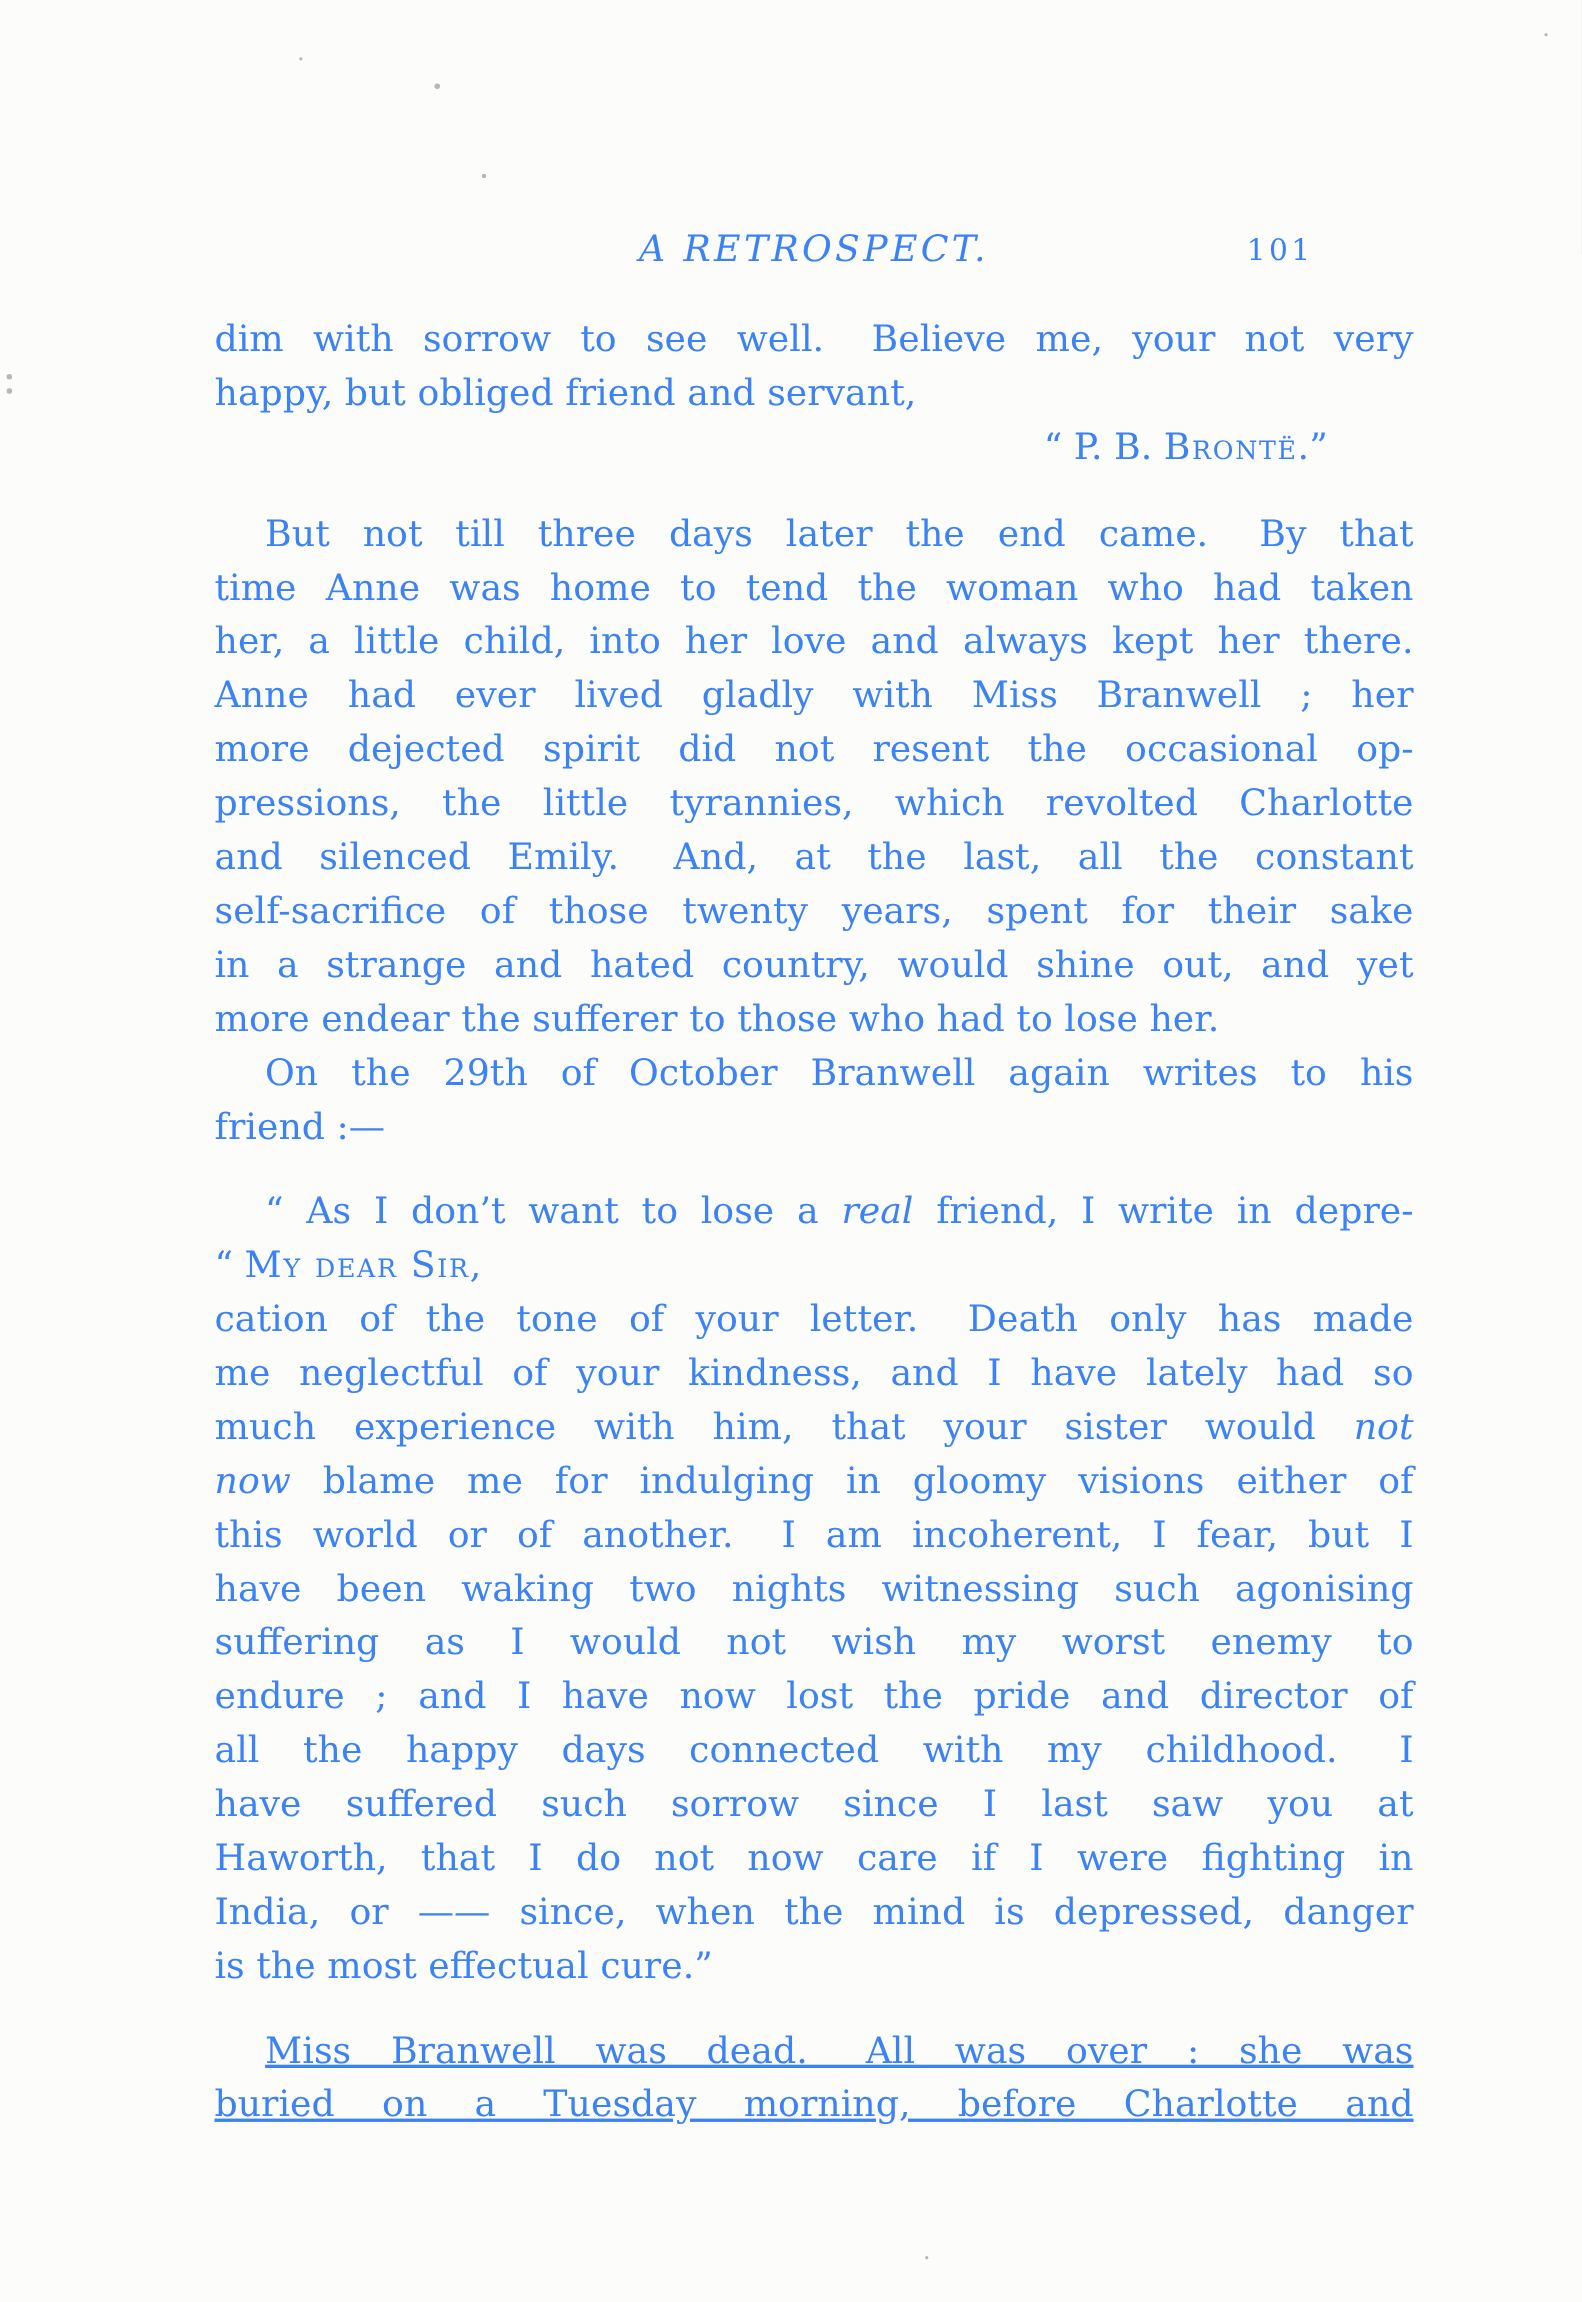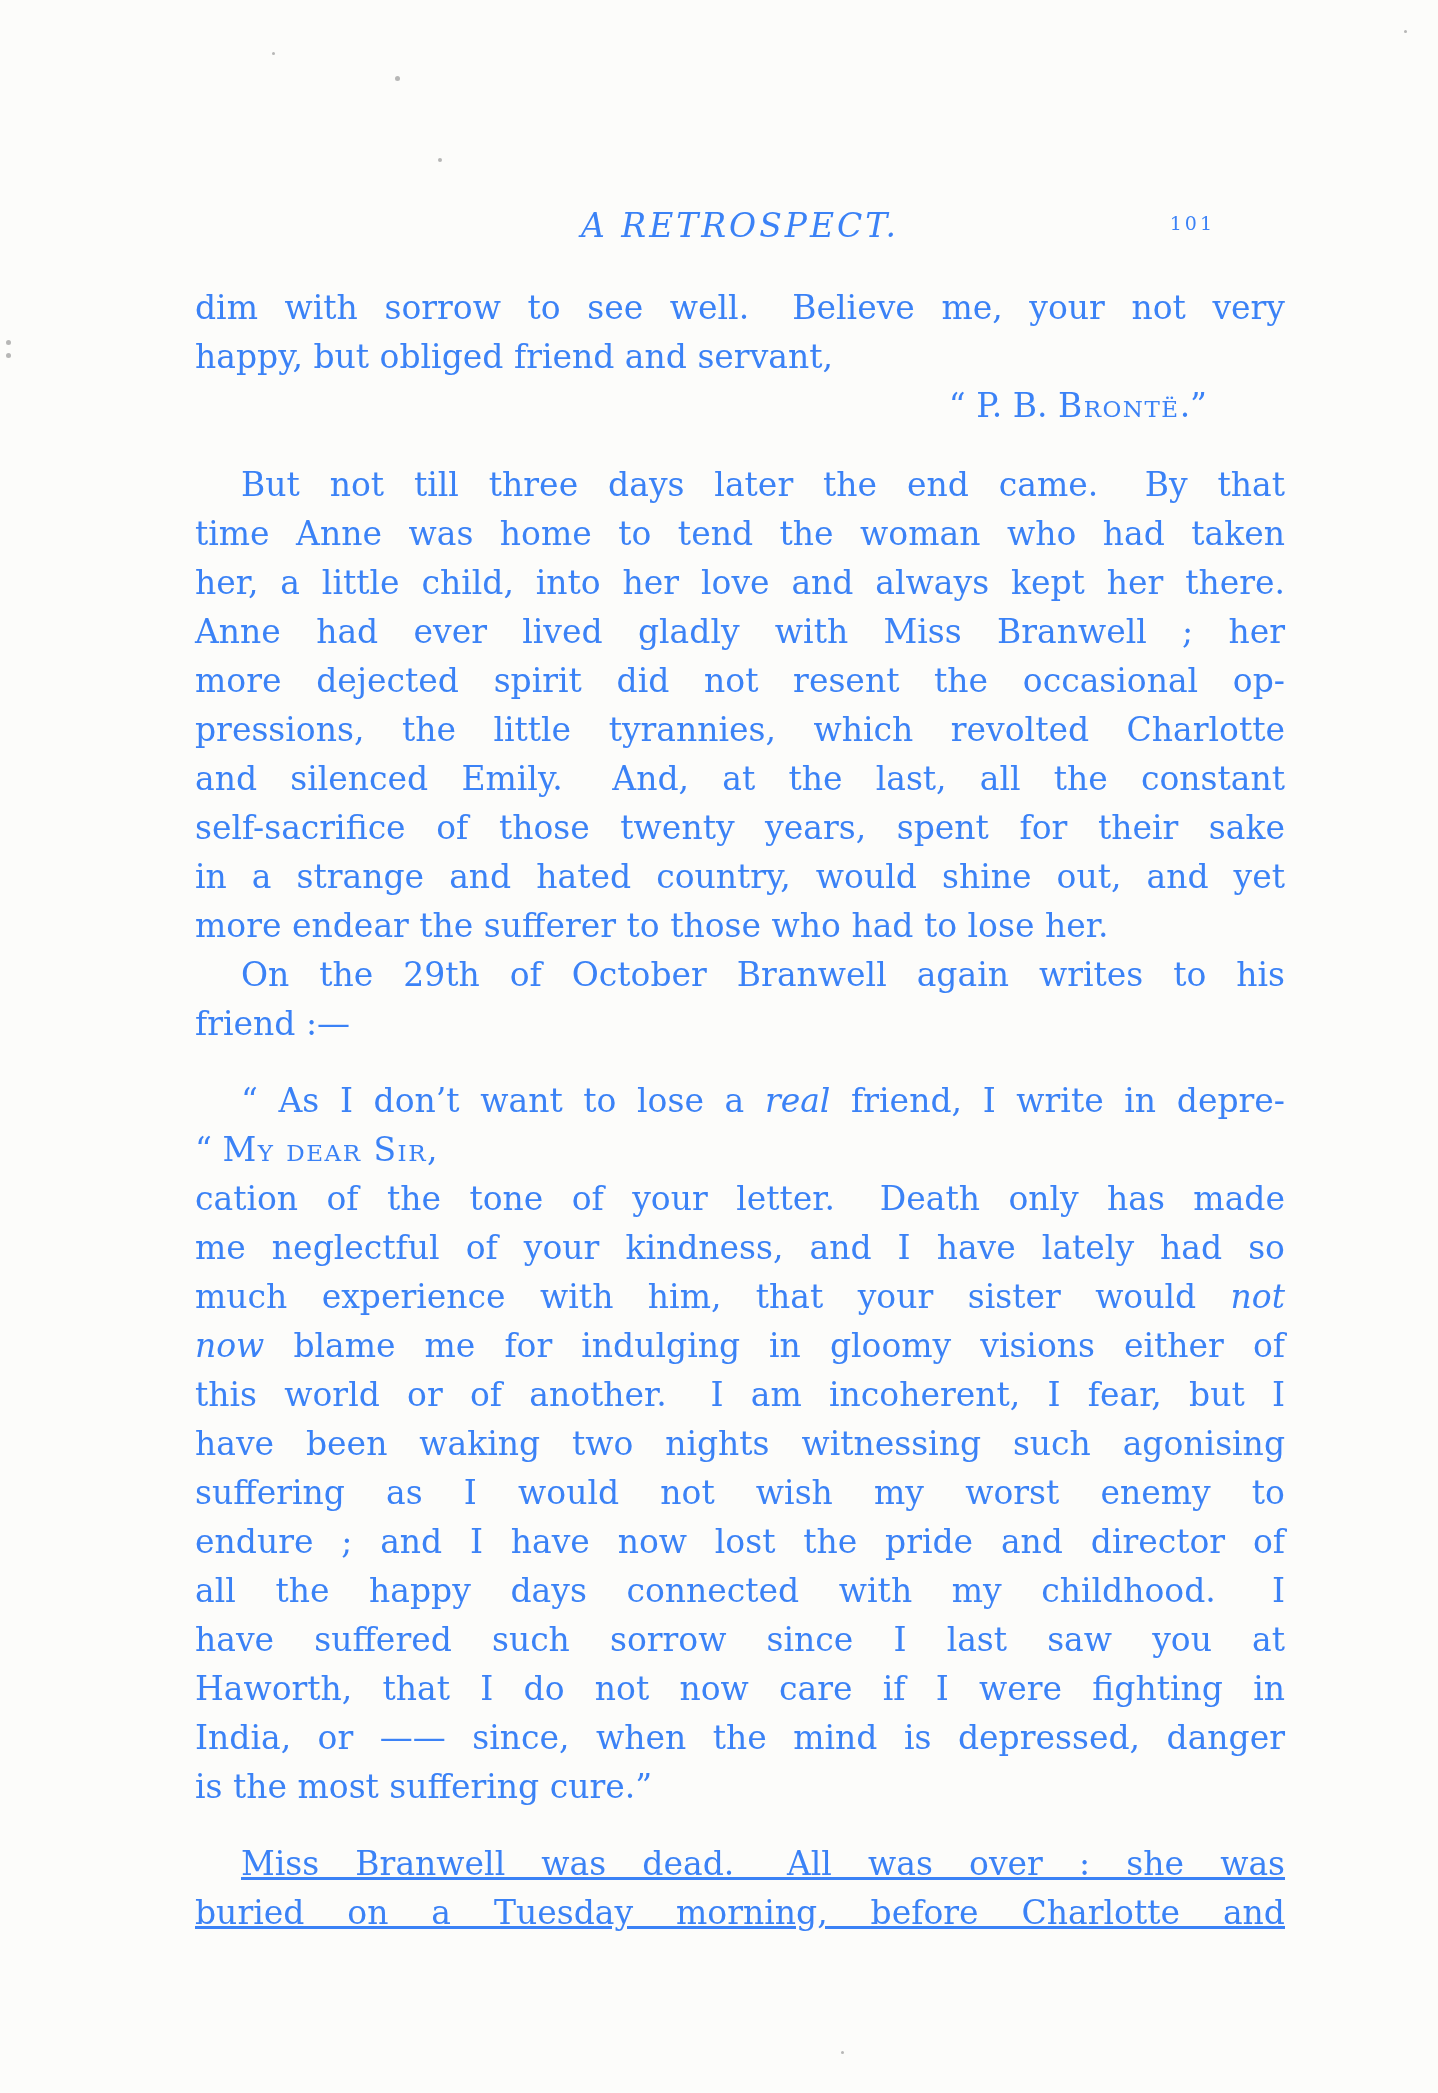--- a/index.html
+++ b/index.html
@@ -26,22 +26,22 @@
   }
   .title {
     font-style: italic;
     font-size: 33px;
     letter-spacing: 3px;
     white-space: nowrap;
   }
   .folio {
     position: absolute;
     top: 212px;
-    right: 223px;
-    font-size: 19px;
+    right: 244px;
+    font-size: 27px;
     letter-spacing: 3px;
   }
   .column {
     position: absolute;
     top: 283px;
     left: 195px;
     width: 1090px;
   }
   .line {
     font-size: 33px;
@@ -115,21 +115,21 @@
         <div class="line just"><span>much experience with him, that your sister would </span><span class="it">not</span></div>
         <div class="line just"><span class="it">now</span><span> blame me for indulging in gloomy visions either of</span></div>
         <div class="line just"><span>this world or of another.  I am incoherent, I fear, but I</span></div>
         <div class="line just"><span>have been waking two nights witnessing such agonising</span></div>
         <div class="line just"><span>suffering as I would not wish my worst enemy to</span></div>
         <div class="line just"><span>endure ; and I have now lost the pride and director of</span></div>
         <div class="line just"><span>all the happy days connected with my childhood.  I</span></div>
         <div class="line just"><span>have suffered such sorrow since I last saw you at</span></div>
         <div class="line just"><span>Haworth, that I do not now care if I were fighting in</span></div>
         <div class="line just"><span>India, or —— since, when the mind is depressed, danger</span></div>
-        <div class="line"><span>is the most suffering cure.”</span></div>
+        <div class="line"><span>is the most effectual cure.”</span></div>
       </div>
       <div style="margin-top: 28px; text-decoration: underline;">
         <div class="line just indent"><span>Miss Branwell was dead.  All was over : she was</span></div>
         <div class="line just"><span>buried on a Tuesday morning, before Charlotte and</span></div>
       </div>
     </div>
 
   <div class="speck" style="left:272px; top:52px; width:3px; height:3px;"></div>
   <div class="speck" style="left:395px; top:76px; width:5px; height:5px;"></div>
   <div class="speck" style="left:438px; top:158px; width:4px; height:4px;"></div>

